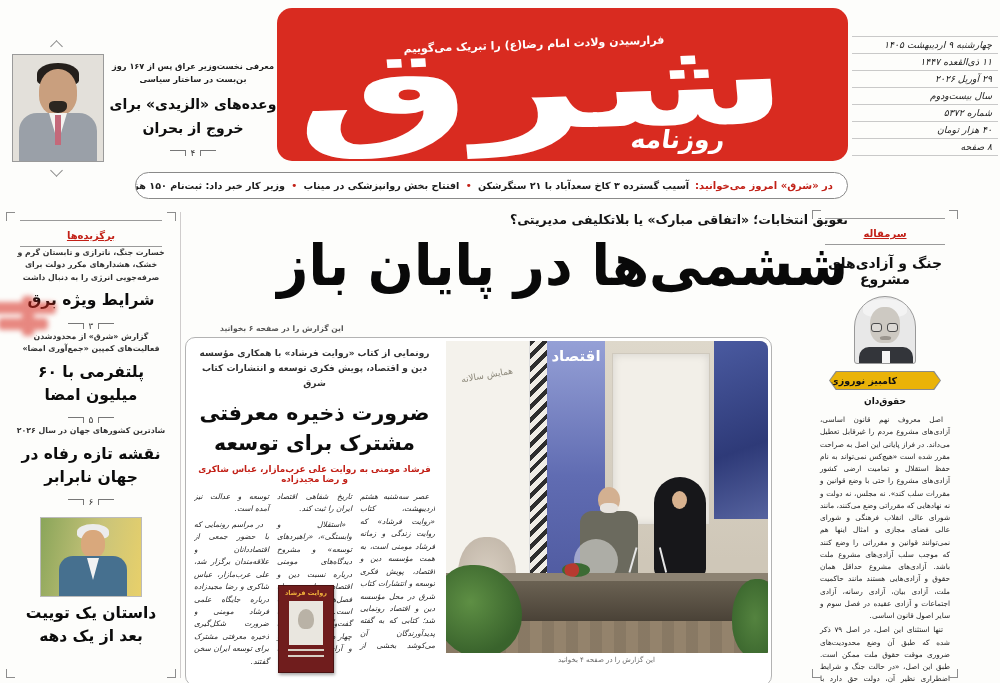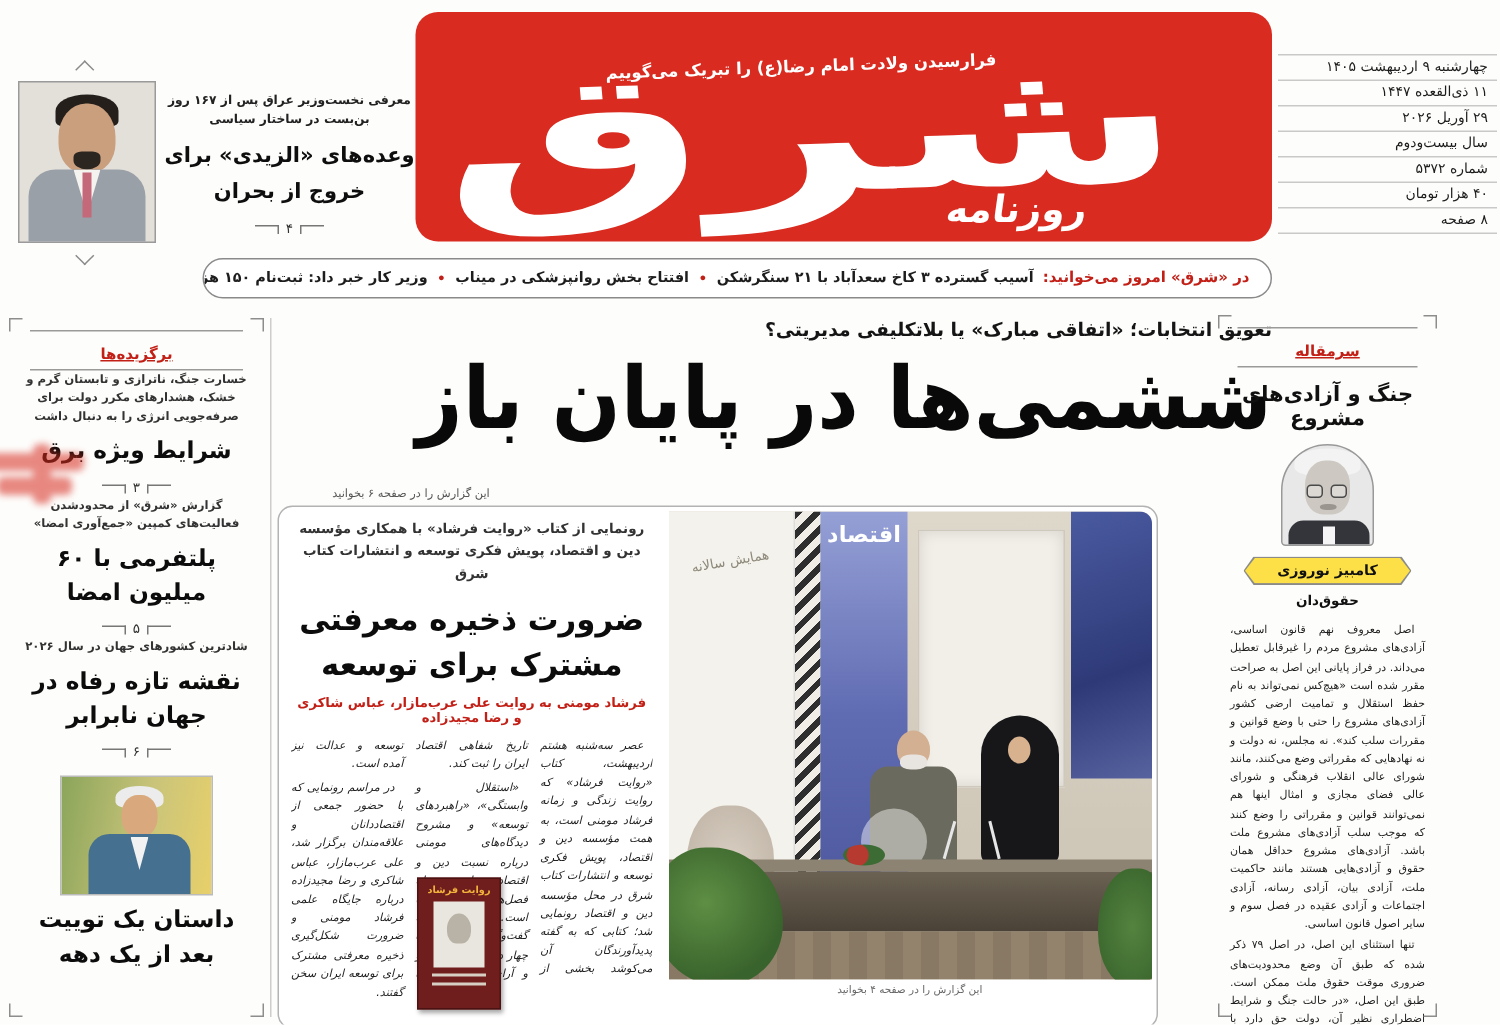--- a/index.html
+++ b/index.html
@@ -43,40 +43,40 @@
     border-radius:15px; overflow:hidden; }
   .logo-big { position:absolute; left:46%; top:52%;
     transform:translate(-50%,-50%) scale(2.3,1.35) rotate(-3deg);
     font-size:86px; font-weight:bold; color:#ffffff; line-height:1; white-space:nowrap; }
   .logo-tagline { position:absolute; left:45%; top:30px; transform:translateX(-50%) rotate(-2deg);
     color:#fff; font-size:11px; font-weight:bold; white-space:nowrap; }
   .logo-type { position:absolute; left:62%; bottom:7px; color:#fff; font-size:25px;
     font-weight:bold; transform:skewX(-8deg); }
 
   
-  .dateline { left:852px; top:36px; width:146px; border-top:1px solid #c9c9c9; }
+  .dateline { left:852px; top:36px; width:146px; border-top:1px solid #c9c9c9;font-style:italic; }
   .dl-row { font-size:9.3px; color:#1c1c1c; text-align:right; padding:2px 6px 3px 0;
     border-bottom:1px solid #c9c9c9; }
 
   
   .strip { left:135px; top:172px; width:713px; height:27px; border:1.5px solid #8a8a8a;
     border-radius:14px; display:flex; align-items:center; padding:0 14px; gap:6px;
     background:#fff; overflow:hidden; white-space:nowrap; }
   .strip-label { color:#c22017; font-weight:bold; font-size:10px; }
   .strip-item { font-size:9.6px; color:#1d1d1d; font-weight:bold; }
   .strip-dot { color:#c22017; font-size:11px; }
 
   
   .lead { left:337px; top:212px; width:511px; }
   .lead-kicker { text-align:right; font-size:12.5px; font-weight:bold; color:#151515; }
   .lead-headline { font-size:54px; font-weight:bold; color:#090909; text-align:center;
     line-height:1.32; margin-top:1px; transform:scaleY(1.06); transform-origin:top center;
     white-space:nowrap; }
-  .lead-note { left:199px; top:324px; width:150px; text-align:center;
-    font-size:7.6px; color:#555; font-weight:normal; }
+  .lead-note { left:220px; top:324px; width:150px; text-align:left;
+    font-size:7.6px; color:#555; font-weight:bold; }
 
   
   .article { left:185px; top:337px; width:587px; height:349px; border:1px solid #b3b3b3;
     border-radius:10px; background:#fff; display:flex; overflow:hidden; }
   .art-photo-wrap { width:326px; padding:3px 3px 0 0; }
   .art-photo { width:322px; height:312px; position:relative; overflow:hidden; direction:ltr;
     background:linear-gradient(180deg,#ded8cb,#cfc7b8 70%); border-radius:0 8px 0 0; }
   .art-caption { text-align:center; font-size:7px; color:#666; padding-top:3px; }
   .art-text { flex:1; padding:8px 10px 4px 8px; position:relative; }
   .art-kicker { font-size:9px; font-weight:bold; color:#333; text-align:center; line-height:1.65; }
@@ -159,21 +159,21 @@
     border-radius:3px; background:rgba(255,255,255,.3); }
   .ed-g1 { left:16px; } .ed-g2 { left:32px; }
   .ed-mo { position:absolute; left:25px; top:39px; width:11px; height:4px; background:#9a958e;
     border-radius:40%; }
   .ed-suit { position:absolute; left:4px; bottom:0; width:54px; height:16px; background:#33353a;
     border-radius:10px 10px 0 0; }
   .ed-shirt { position:absolute; left:27px; bottom:0; width:8px; height:12px; background:#f5f5f5; }
   .edit-nameplate { margin:7px auto 0; width:112px;
     clip-path:polygon(6% 0,94% 0,100% 50%,94% 100%,6% 100%,0 50%); background:#8a8a8a; padding:1px; }
   .edit-nameplate-in { clip-path:polygon(6% 0,94% 0,100% 50%,94% 100%,6% 100%,0 50%);
-    background:#fde047; font-size:9.5px; font-weight:bold; text-align:center; padding:3px 0; color:#111; }
+    background:#eab308; font-size:9.5px; font-weight:bold; text-align:left; padding:3px 0; color:#111; }
   .edit-role { font-size:9px; font-weight:bold; text-align:center; margin-top:6px; color:#111; }
   .edit-body { margin-top:8px; font-size:7.3px; line-height:1.68; text-align:justify; color:#1e1e1e;
     height:292px; overflow:hidden; padding:0 3px; }
   .edit-body p { margin-bottom:2px; text-indent:7px; }
 
   
   .sb { left:6px; top:212px; width:170px; height:466px; padding:4px 6px; text-align:center;
     overflow:hidden; }
   .sb-kicker { font-size:7.8px; font-weight:bold; color:#333; line-height:1.6; }
   .sb-title { font-size:15.5px; font-weight:bold; color:#0c0c0c; line-height:1.5; margin-top:5px; }

